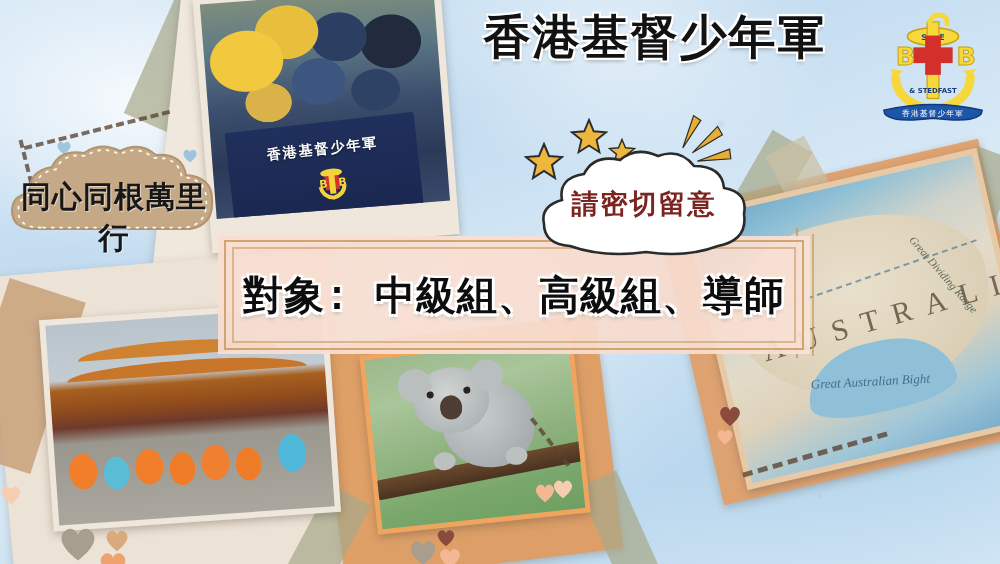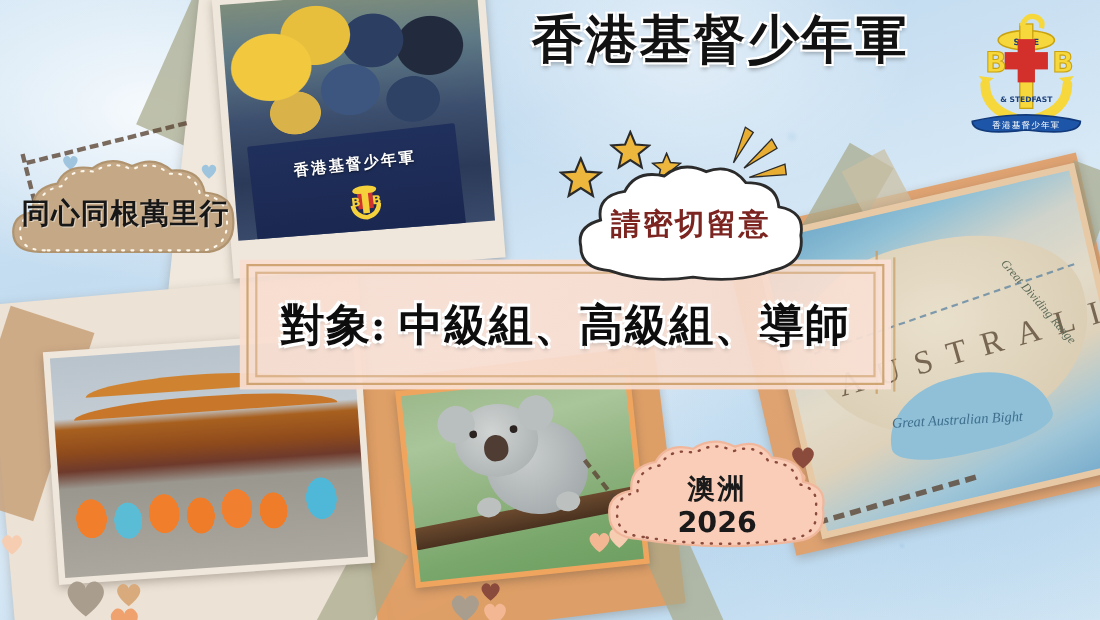--- a/index.html
+++ b/index.html
@@ -70,25 +70,25 @@
   
   .cloud-text{
     position:absolute; left:0; right:0; top:50%;
     transform:translateY(-50%); text-align:center;
     font-family:"DejaVu Sans","Liberation Sans",sans-serif; font-weight:bold;
     pointer-events:none;
   }
 
   
   #cloud-tan { position:absolute; left:6px; top:143px; width:216px; height:105px; z-index:28; }
-  #cloud-tan .l1 { font-size:26px; letter-spacing:1px; color:#171717; text-shadow:1px 1px 0 rgba(255,255,255,.5);text-align:center; }
+  #cloud-tan .l1 { font-size:30px; letter-spacing:1px; color:#171717; text-shadow:1px 1px 0 rgba(255,255,255,.5);text-align:center; }
   #cloud-tan .l2 { font-size:25px; color:#171717; }
 
   
-  #cloud-white { position:absolute; left:520px; top:148px; width:216px; height:112px; z-index:34; }
+  #cloud-white { position:absolute; left:536px; top:148px; width:216px; height:112px; z-index:34; }
   #cloud-white .l1 { font-size:27px; color:#7b2420; letter-spacing:2px;
                      text-shadow:1px 1px 0 rgba(255,255,255,.8); }
 
   
   #cloud-peach { position:absolute; left:548px; top:398px; width:208px; height:110px; z-index:33; }
   #cloud-peach .l1 { font-size:25px; color:#1a1a1a; letter-spacing:2px; }
   #cloud-peach .l2 { font-size:26px; color:#1a1a1a; }
 
   
   #banner { position:absolute; left:218px; top:236px; width:592px; height:118px; z-index:32; }
@@ -96,21 +96,21 @@
     position:absolute; inset:0;
     background:linear-gradient(100deg,#f8ded0 0%,#fadfd2 40%,#f7dbcd 75%,#f9e2d6 100%);
     opacity:.93;
   }
   #banner .frame-o { position:absolute; left:6px; top:4px; right:6px; bottom:4px;
                      border:2px solid #c99b63; opacity:.85; }
   #banner .frame-i { position:absolute; left:14px; top:11px; right:14px; bottom:11px;
                      border:2px solid #c99b63; opacity:.6; }
   #banner-text {
     position:absolute; inset:0; display:flex; align-items:center; justify-content:center;
-    font-family:Liberation Serif, serif; font-weight:bold;
+    font-family:Liberation Mono, monospace; font-weight:bold;
     font-size:40px; color:#0d0d0d; letter-spacing:1px; white-space:nowrap;
     text-shadow: 2.5px 2.5px 0 #fff, -2.5px 2.5px 0 #fff, 2.5px -2.5px 0 #fff, -2.5px -2.5px 0 #fff,
                  0 0 6px #fff, 0 4px 4px rgba(0,0,0,.28);
   }
 
   
   .heart { position:absolute; }
 
   
   .dash { position:absolute; border-top:4px dashed #5b4433; opacity:.78; }
@@ -293,32 +293,20 @@
     </svg>
     <svg viewBox="0 0 216 112" style="position:absolute;inset:0;width:100%;height:100%;">
       <path d="M34 98 Q8 96 8 76 Q4 58 26 52 Q22 30 48 26 Q58 6 84 12 Q100 -2 122 8
                Q144 0 158 18 Q186 18 188 40 Q212 44 208 66 Q212 92 182 98 Q150 110 110 104 Q68 110 34 98 Z" fill="#ffffff" stroke="#2b2b2b" stroke-width="2.6"></path>
     </svg>
     <div class="cloud-text" style="top:50%;">
       <div class="l1">請密切留意</div>
     </div>
   </div>
 
-  <div id="cloud-peach">
-    <svg viewBox="0 0 208 110" style="position:absolute;inset:0;width:100%;height:100%;">
-      <path d="M32 92 Q6 90 6 70 Q4 52 26 48 Q24 26 48 22 Q58 4 82 10 Q100 -2 120 8
-               Q142 0 154 18 Q182 20 182 40 Q204 44 200 64 Q204 90 176 94 Q104 104 32 92 Z" fill="#f9cdb8" stroke="#f0b79c" stroke-width="2"></path>
-      <path d="M32 92 Q6 90 6 70 Q4 52 26 48 Q24 26 48 22 Q58 4 82 10 Q100 -2 120 8
-               Q142 0 154 18 Q182 20 182 40 Q204 44 200 64 Q204 90 176 94 Q104 104 32 92 Z" fill="none" stroke="#8a4a3c" stroke-width="2.4" stroke-dasharray="1 8" stroke-linecap="round" transform="scale(.93) translate(8,5)"></path>
-    </svg>
-    <div class="cloud-text" style="top:30px;transform:none;">
-      <div class="l1">澳洲</div>
-      <div class="l2">2026</div>
-    </div>
-  </div>
 
   <div class="dash" style="left:740px;top:452px;width:150px;transform:rotate(-16deg);border-top-width:5px;"></div>
   <div class="dash" style="left:520px;top:440px;width:60px;transform:rotate(52deg);"></div>
 
   <div class="heart" style="left:58px;top:524px;">
     <svg width="40" height="38" viewBox="0 0 32 30">
         <path d="M16 29 C2 18 0 10 6 5 C11 1 16 6 16 9 C16 6 21 1 26 5 C32 10 30 18 16 29Z" fill="#a99d8e"></path>
       </svg>
   </div>
   <div class="heart" style="left:104px;top:528px;">

